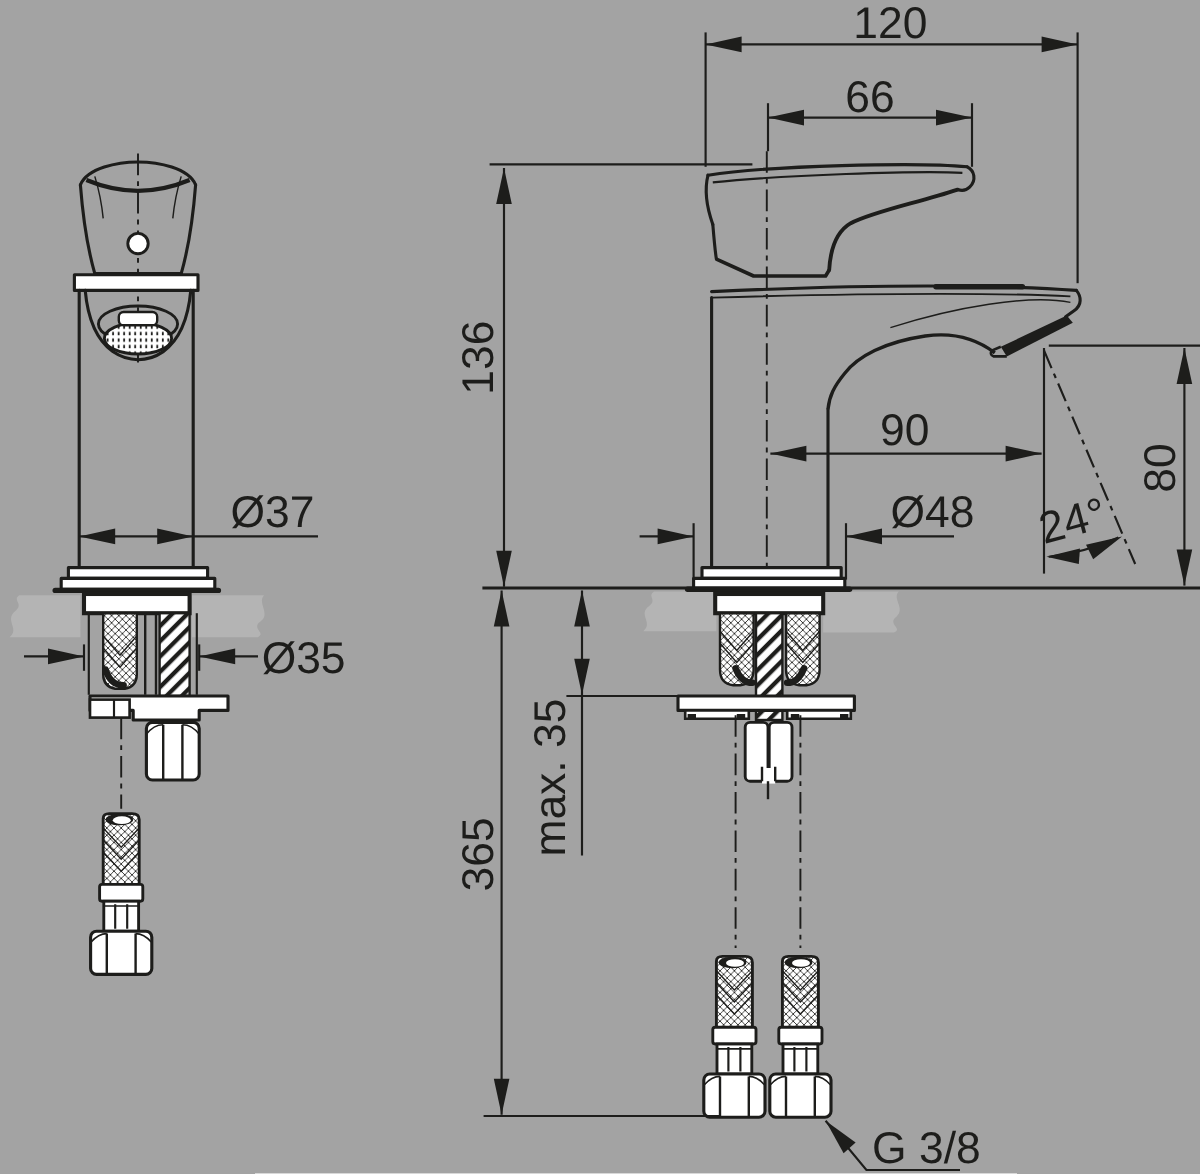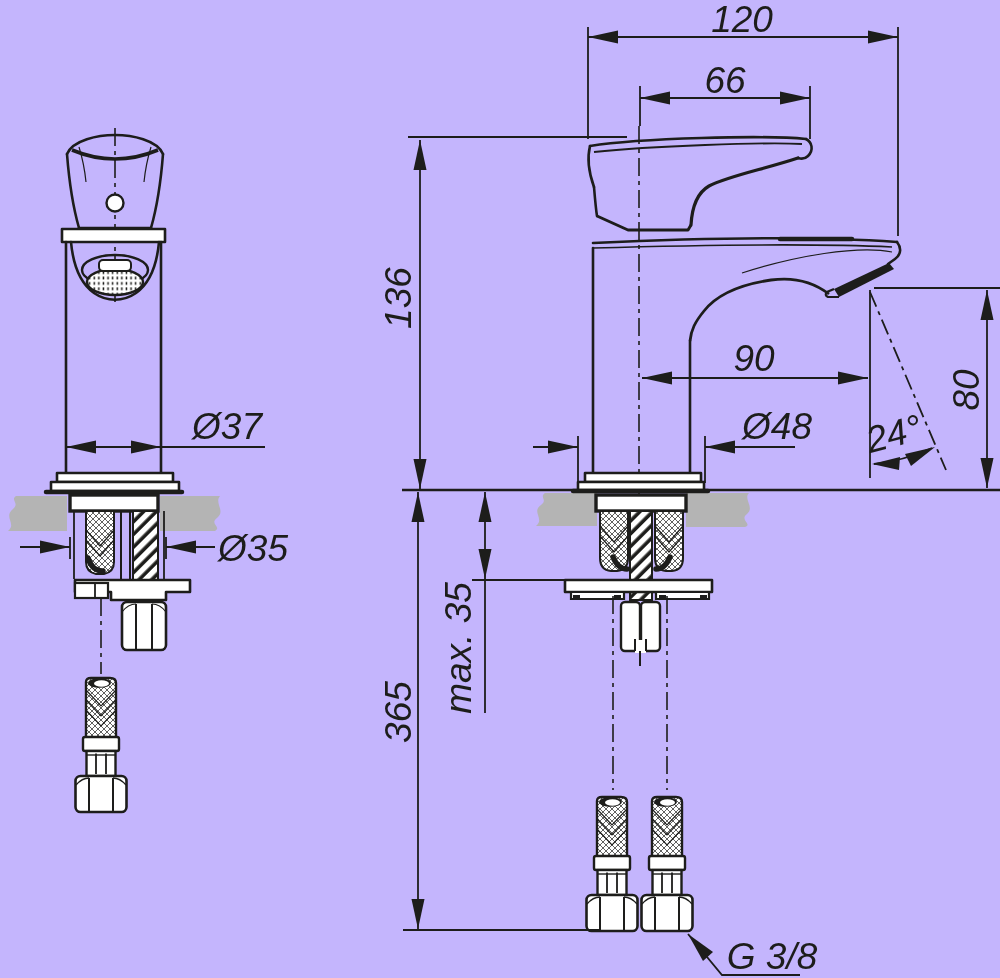--- a/index.html
+++ b/index.html
@@ -1,16 +1,16 @@
 <!DOCTYPE html>
 <html><head>
 <meta charset="utf-8">
 <style>
   html,body{margin:0;padding:0;background:#ffffff;}
-  .canvas{position:relative;width:1000px;height:978px;background:#c4b5fd;overflow:hidden;font-style:italic;}
+  .canvas{position:relative;width:1000px;height:978px;background:#a3a3a3;overflow:hidden;}
   svg{display:block;}
   text{font-family:"Liberation Sans", sans-serif;font-size:37px;fill:#1d1d1b;}
   .thin{stroke:#1d1d1b;stroke-width:1.8;fill:none;}
   .out{stroke:#1d1d1b;stroke-width:2.6;fill:none;stroke-linejoin:round;stroke-linecap:round;}
   .outf{stroke:#1d1d1b;stroke-width:2.6;fill:#ffffff;stroke-linejoin:round;}
   .bold{stroke:#1d1d1b;stroke-width:4.5;fill:none;stroke-linecap:round;}
   .hair{stroke:#1d1d1b;stroke-width:1.2;fill:none;}
   .cl{stroke:#1d1d1b;stroke-width:1.6;fill:none;stroke-dasharray:18 5 4 5;}
   .arr{fill:#1d1d1b;stroke:none;}
 </style>

